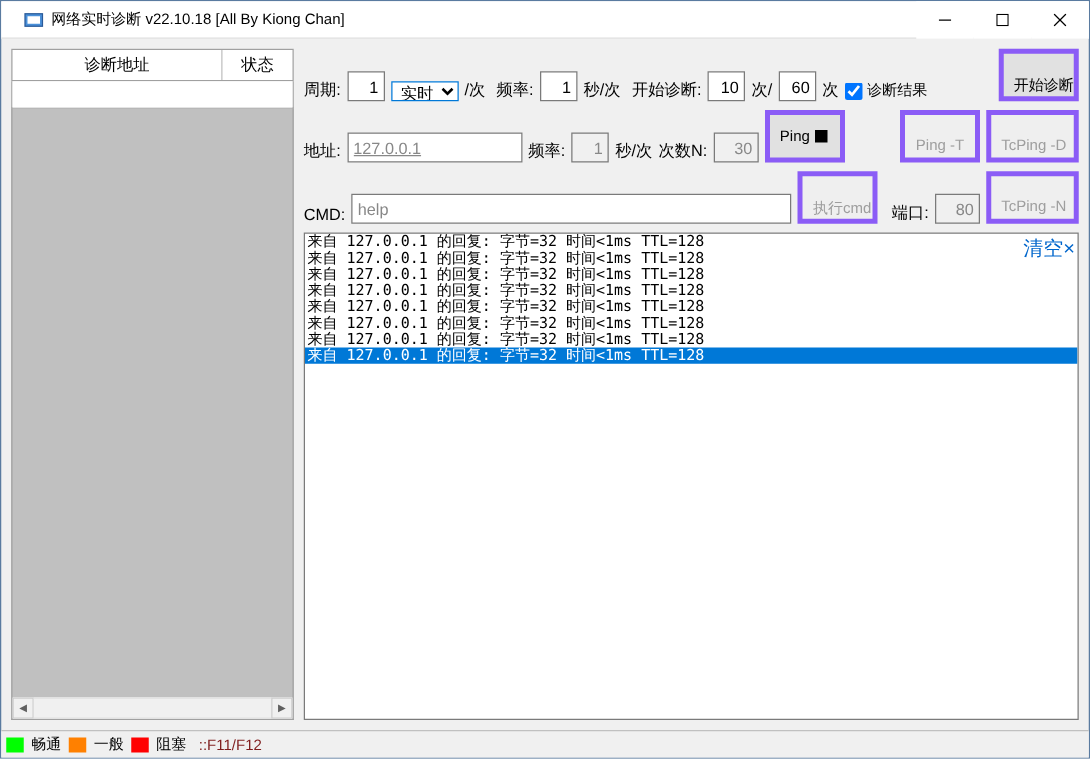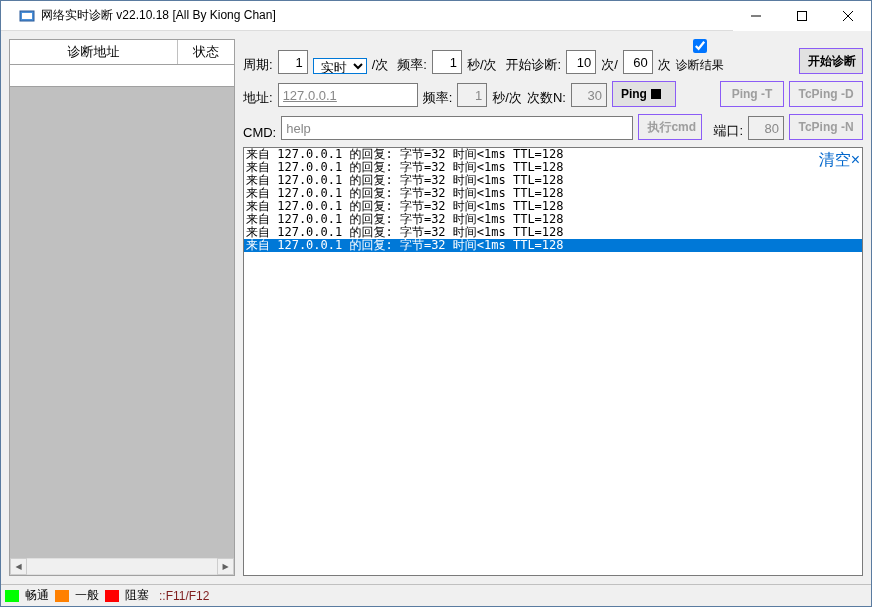--- a/index.html
+++ b/index.html
@@ -21,23 +21,23 @@
 .left-list { flex: 1; border: 1px solid #a0a0a0; border-top: none; background: #c0c0c0; position: relative; overflow: hidden; }
 .left-scroll-h { position: absolute; bottom: 0; left: 0; right: 0; height: 17px; background: #f0f0f0; display: flex; }
 .sb-btn { width: 17px; height: 17px; background: #f0f0f0; border: 1px solid #cdcdcd; display:flex; align-items:center; justify-content:center; font-size:8px; color:#606060;}
 .sb-track { flex: 1; background: #f0f0f0; border-top:1px solid #e0e0e0; border-bottom:1px solid #e0e0e0;}
 .right-panel { flex: 1; display: flex; flex-direction: column; gap: 7px; min-height: 0; }
 .row { display: flex; align-items: flex-end; gap: 5px; }
 .lbl { font-size: 13px; color: #000; white-space: nowrap; }
 .inp { border: 1px solid #7a7a7a; background: #fff; height: 24px; padding: 0 4px; text-align: right; font-size: 13px; }
 .inp[readonly] { background: #f0f0f0; color: #888; }
 .sel { border: 1px solid #0078d7; height: 16px; background: #fff; font-size: 13px; padding: 0 3px; }
-.btn { border: 1px solid #8b5cf6; background: #e1e1e1; height: 26px; padding: 0 8px; font-size: 12px; cursor: pointer; white-space: nowrap; font-weight: bold; }
+.btn { border: 4px solid #8b5cf6; background: #e1e1e1; height: 26px; padding: 17px 8px; font-size: 12px; cursor: pointer; white-space: nowrap; }
 .btn[disabled] { color: #9e9e9e; background: #efefef; cursor: default; }
-.chk { display: inline-flex; align-items: center; gap: 4px; font-size: 13px; flex-direction: column; }
+.chk { display: inline-flex; align-items: center; gap: 4px; font-size: 13px; }
 .chk input { width: 14px; height: 14px; }
 .ping-btn { display: flex; align-items: center; gap: 4px; }
 .ping-sq { width: 10px; height: 10px; background: #000; display: inline-block; }
 .output-wrap { flex: 1; border: 1px solid #7a7a7a; background: #fff; position: relative; overflow: hidden; display:flex; flex-direction:column; }
 .output-top { position: relative; }
 .clear-link { position: absolute; right: 2px; top: 2px; color: #0066cc; cursor: pointer; font-size: 16px; z-index: 2; }
 .output-lines { flex:1; overflow:auto; }
 .oline { font-family: SimSun, "NSimSun", monospace; font-size: 12px; line-height: 13px; white-space: pre; padding: 0 2px; color: #000; }
 .oline.sel-line { background: #0078d7; color: #fff; }
 .statusbar { height: 22px; border-top: 1px solid #c0c0c0; background: #f0f0f0; display: flex; align-items: center; padding: 0 4px; gap: 6px; font-size: 12px; }

